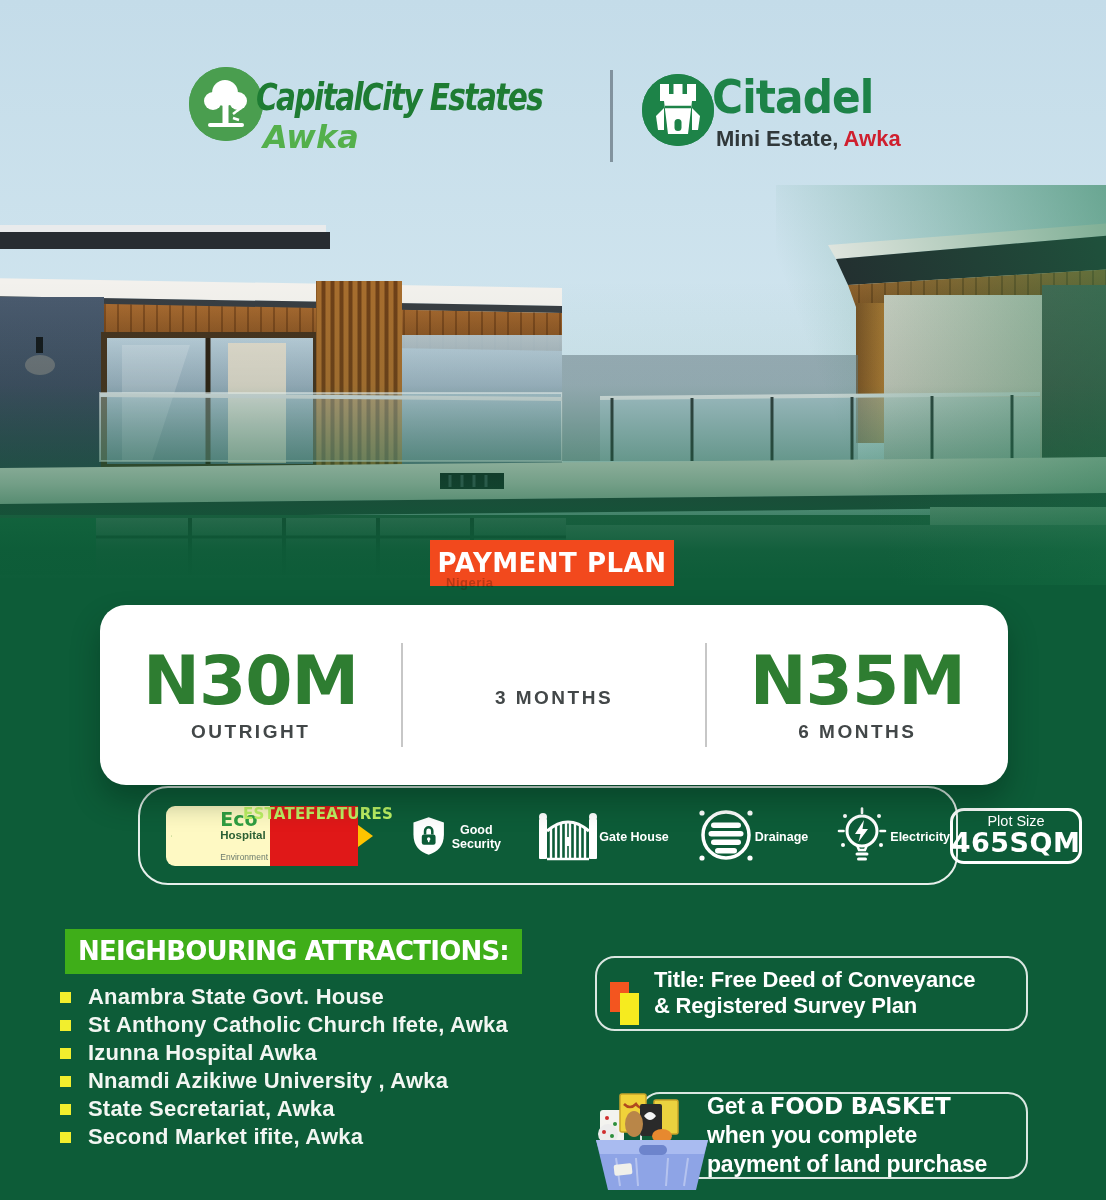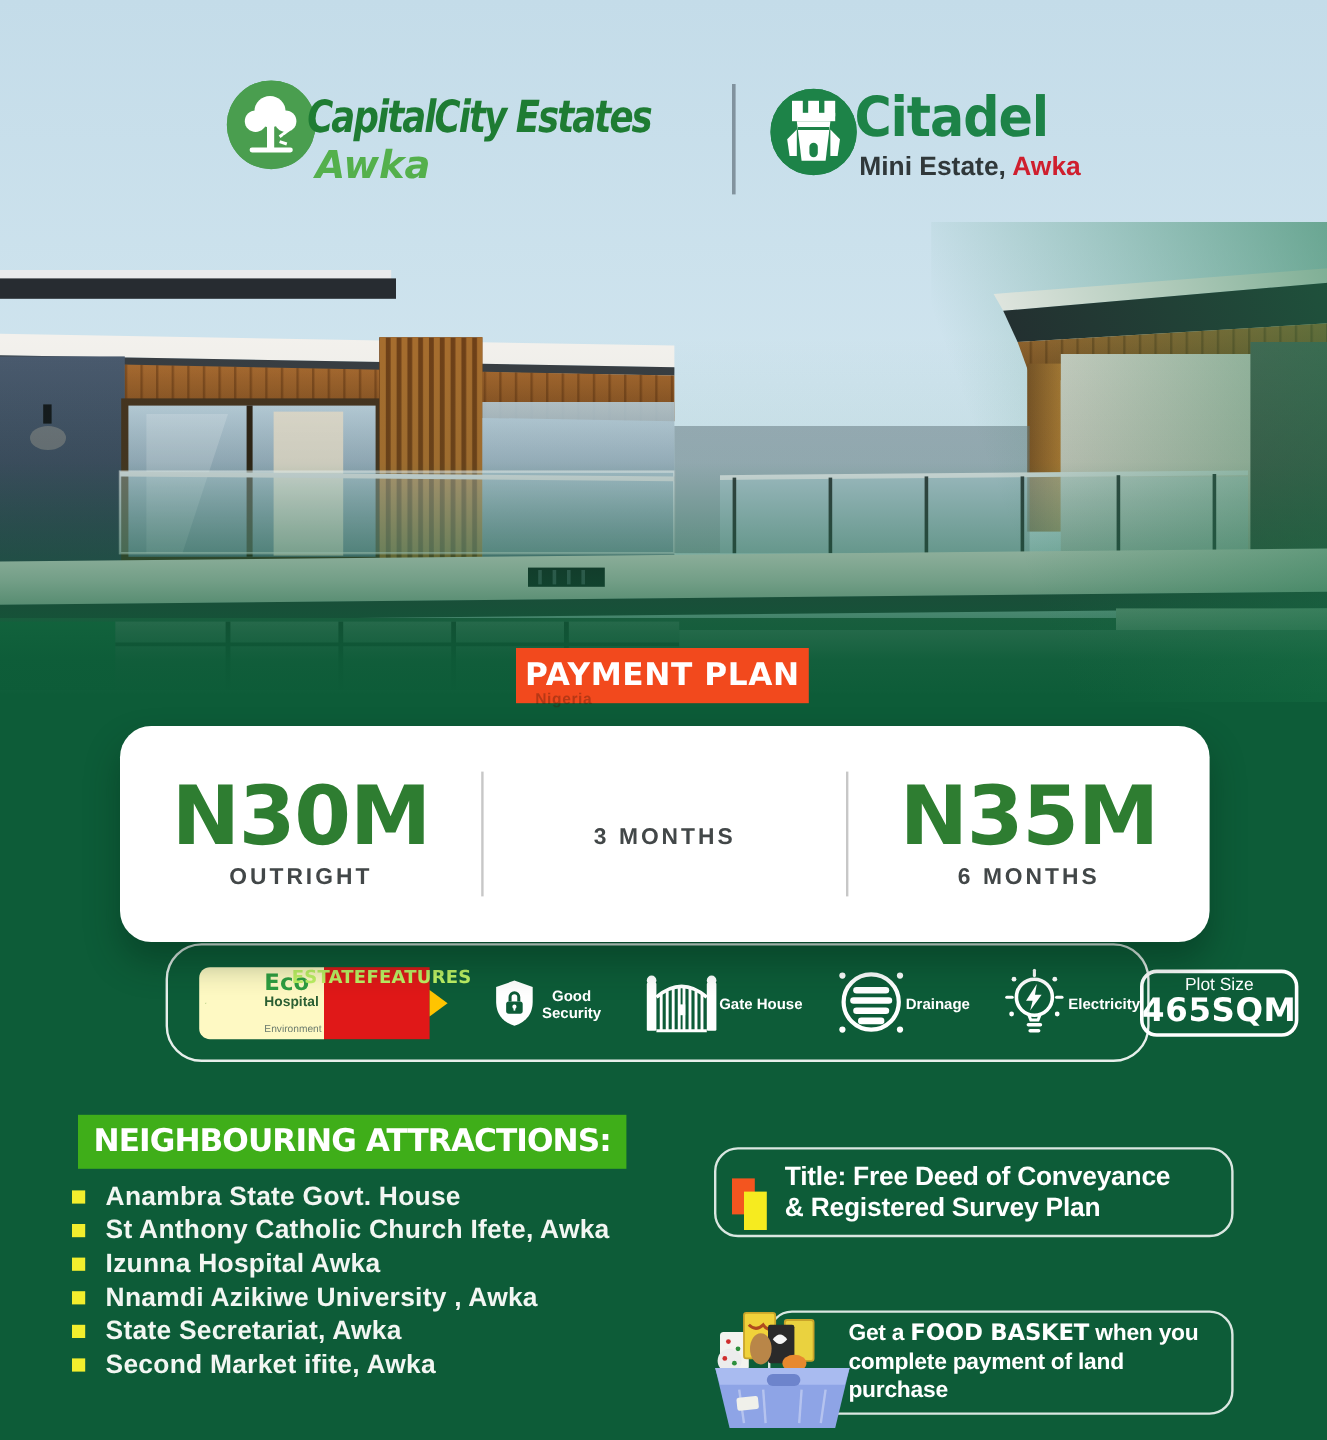--- a/index.html
+++ b/index.html
@@ -95,21 +95,21 @@
   .docs-icon{position:absolute;left:13px;top:24px;width:40px;height:48px;}
   .doc-orange{position:absolute;left:0;top:0;width:19px;height:30px;background:#f3551f;}
   .doc-yellow{position:absolute;left:10px;top:11px;width:19px;height:32px;background:#f6eb1f;}
   .title-text{position:absolute;left:57px;top:50%;transform:translateY(-50%);
     font-size:22px;font-weight:700;color:#fff;line-height:1.22;letter-spacing:-.2px;white-space:nowrap;}
 
   
   .food-box{position:absolute;left:640px;top:1092px;width:388px;height:87px;z-index:3;
     border:2px solid rgba(255,255,255,.85);border-radius:20px;box-sizing:border-box;
     display:flex;align-items:center;padding-left:65px;}
-  .food-text{font-size:19px;font-weight:700;color:#fff;line-height:1.25;width:305px;letter-spacing:-.2px;}
+  .food-text{font-size:23px;font-weight:700;color:#fff;line-height:1.25;width:305px;letter-spacing:-.2px;}
   .food-text .hl{font-family:"DejaVu Sans",sans-serif;font-weight:700;}
   .basket-svg{position:absolute;left:592px;top:1086px;z-index:4;}
 </style>
 </head>
 <body>
 
 <div class="poster">
 
   <div class="sky"></div>
 

